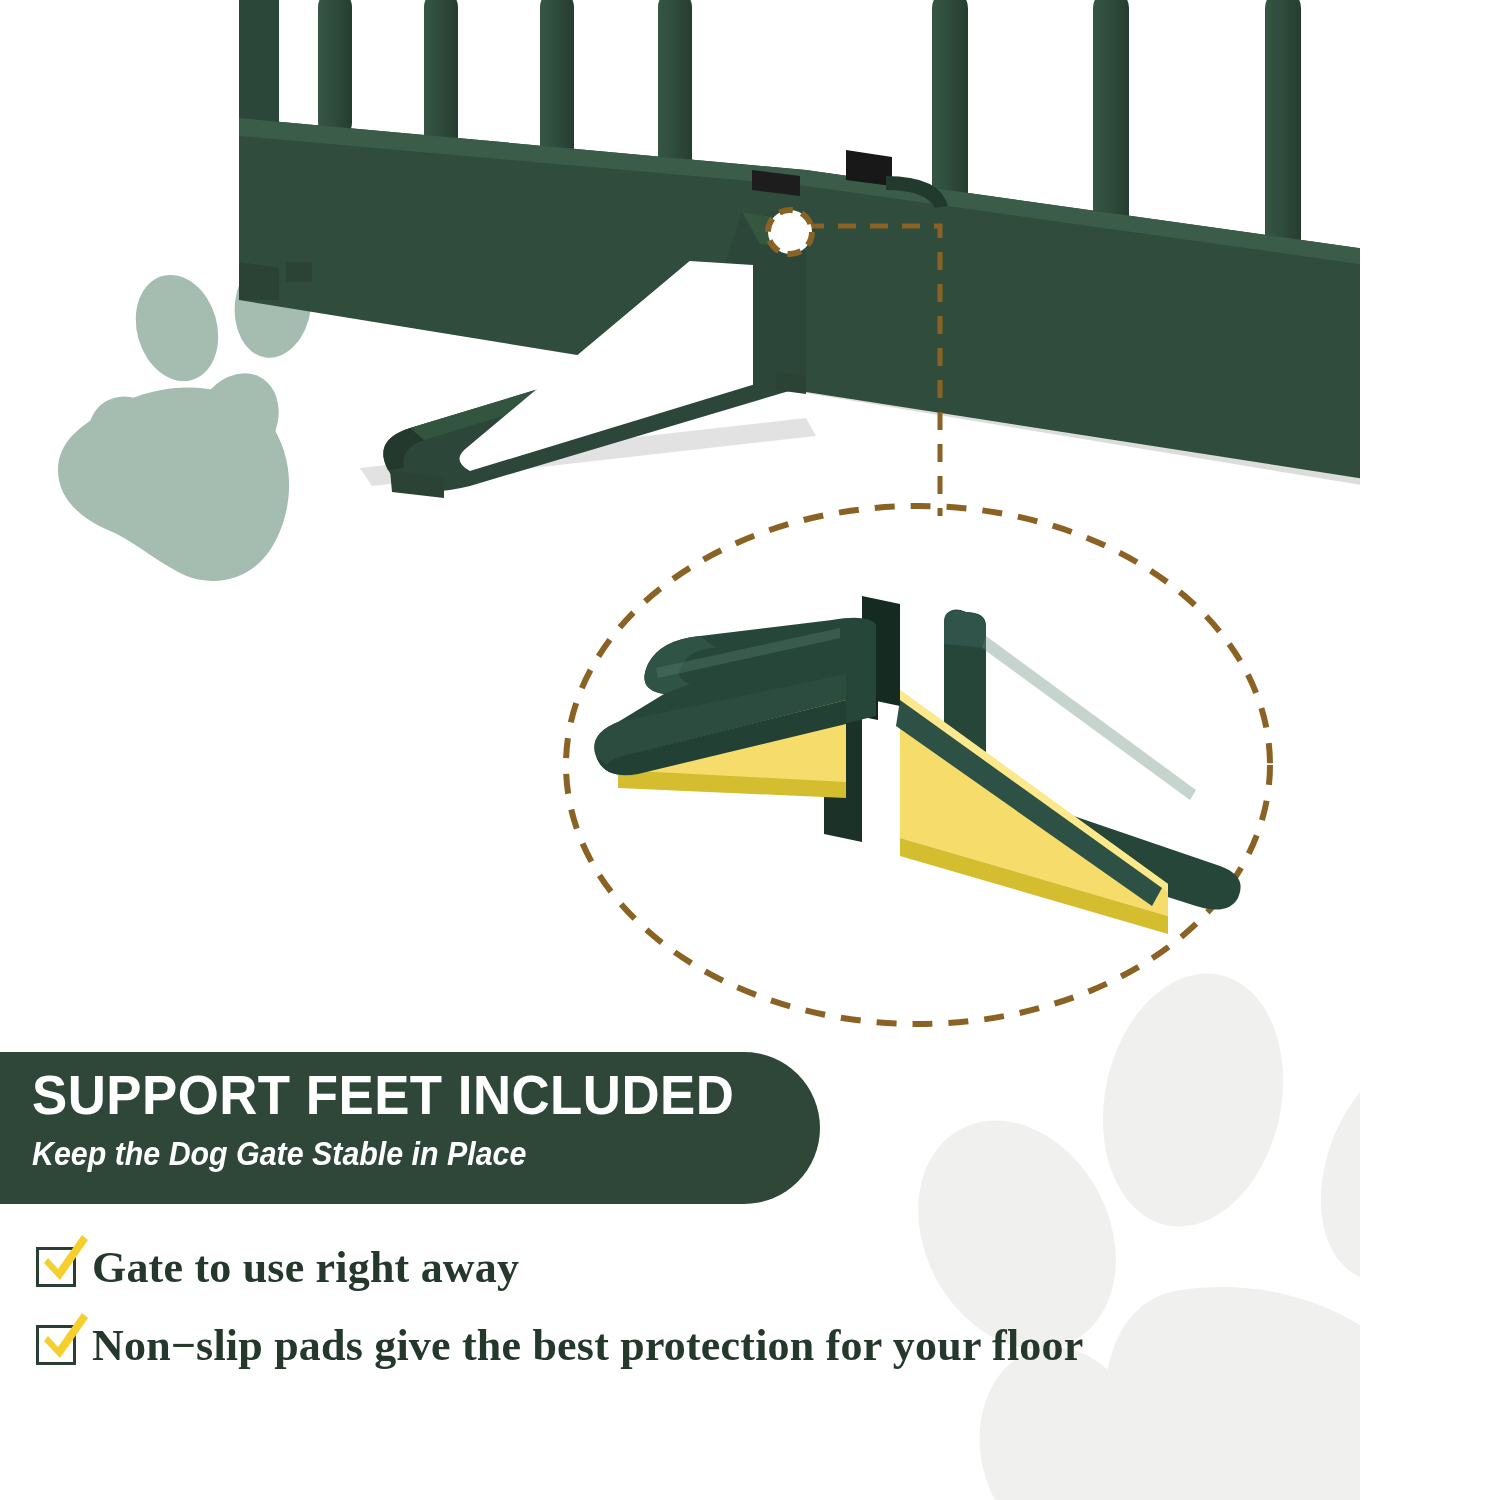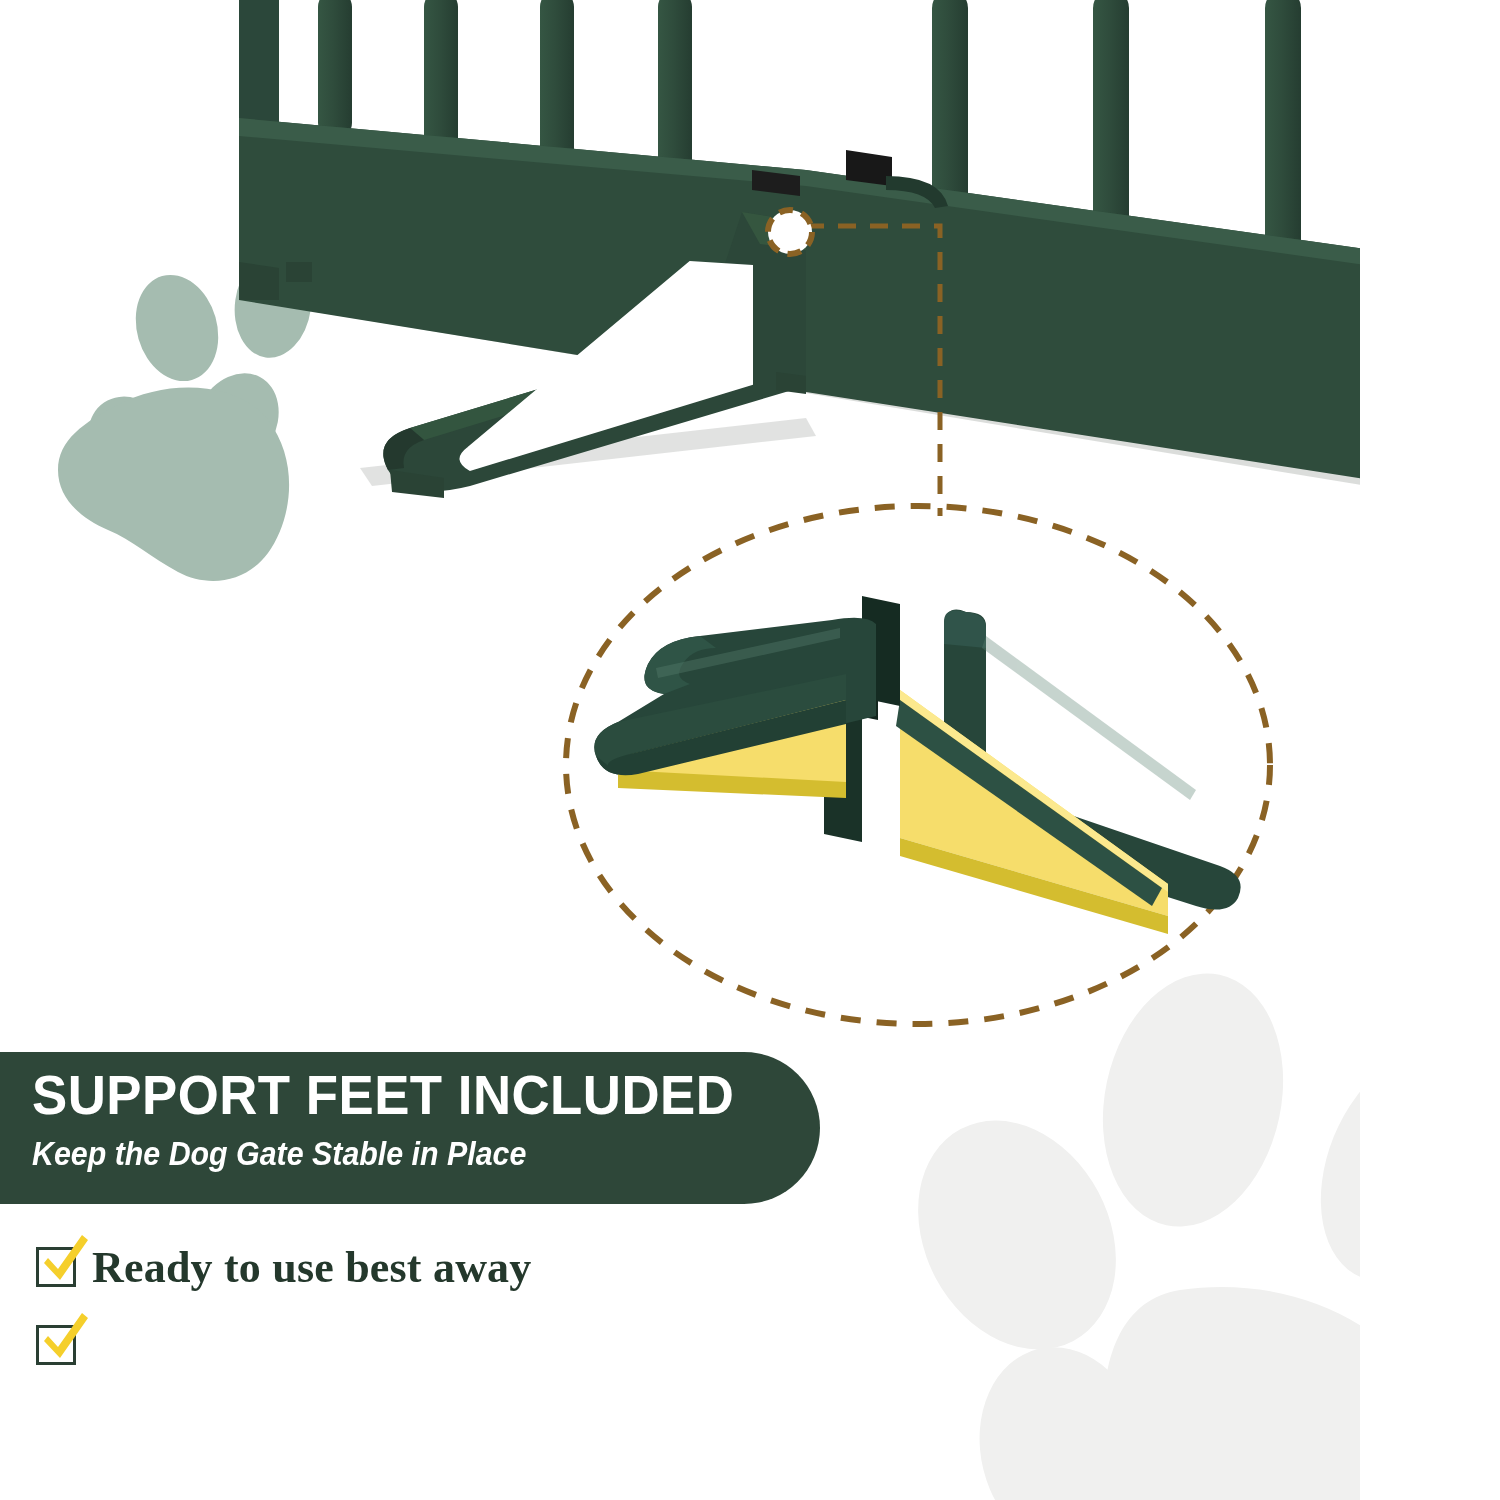--- a/index.html
+++ b/index.html
@@ -268,26 +268,27 @@
   </div>
 
   <div id="bullet-list">
 
     <div class="bullet-row">
       <span class="check-box">
         <svg width="56" height="58" viewBox="0 0 56 58">
           <path d="M8 30 L12 25 L22 36 L46 2 L52 7 L24 47 Z" fill="#f5cf2b"></path>
         </svg>
       </span>
-      <span class="bullet-text">Ready to use best away</span>
+      <span class="bullet-text">Gate to use right away</span>
     </div>
 
 
     <div class="bullet-row">
       <span class="check-box">
         <svg width="56" height="58" viewBox="0 0 56 58">
           <path d="M8 30 L12 25 L22 36 L46 2 L52 7 L24 47 Z" fill="#f5cf2b"></path>
         </svg>
       </span>
+      <span class="bullet-text">Non−slip pads give the best protection for your floor</span>
     </div>
   </div>
 
 </div>
 
 </body></html>

